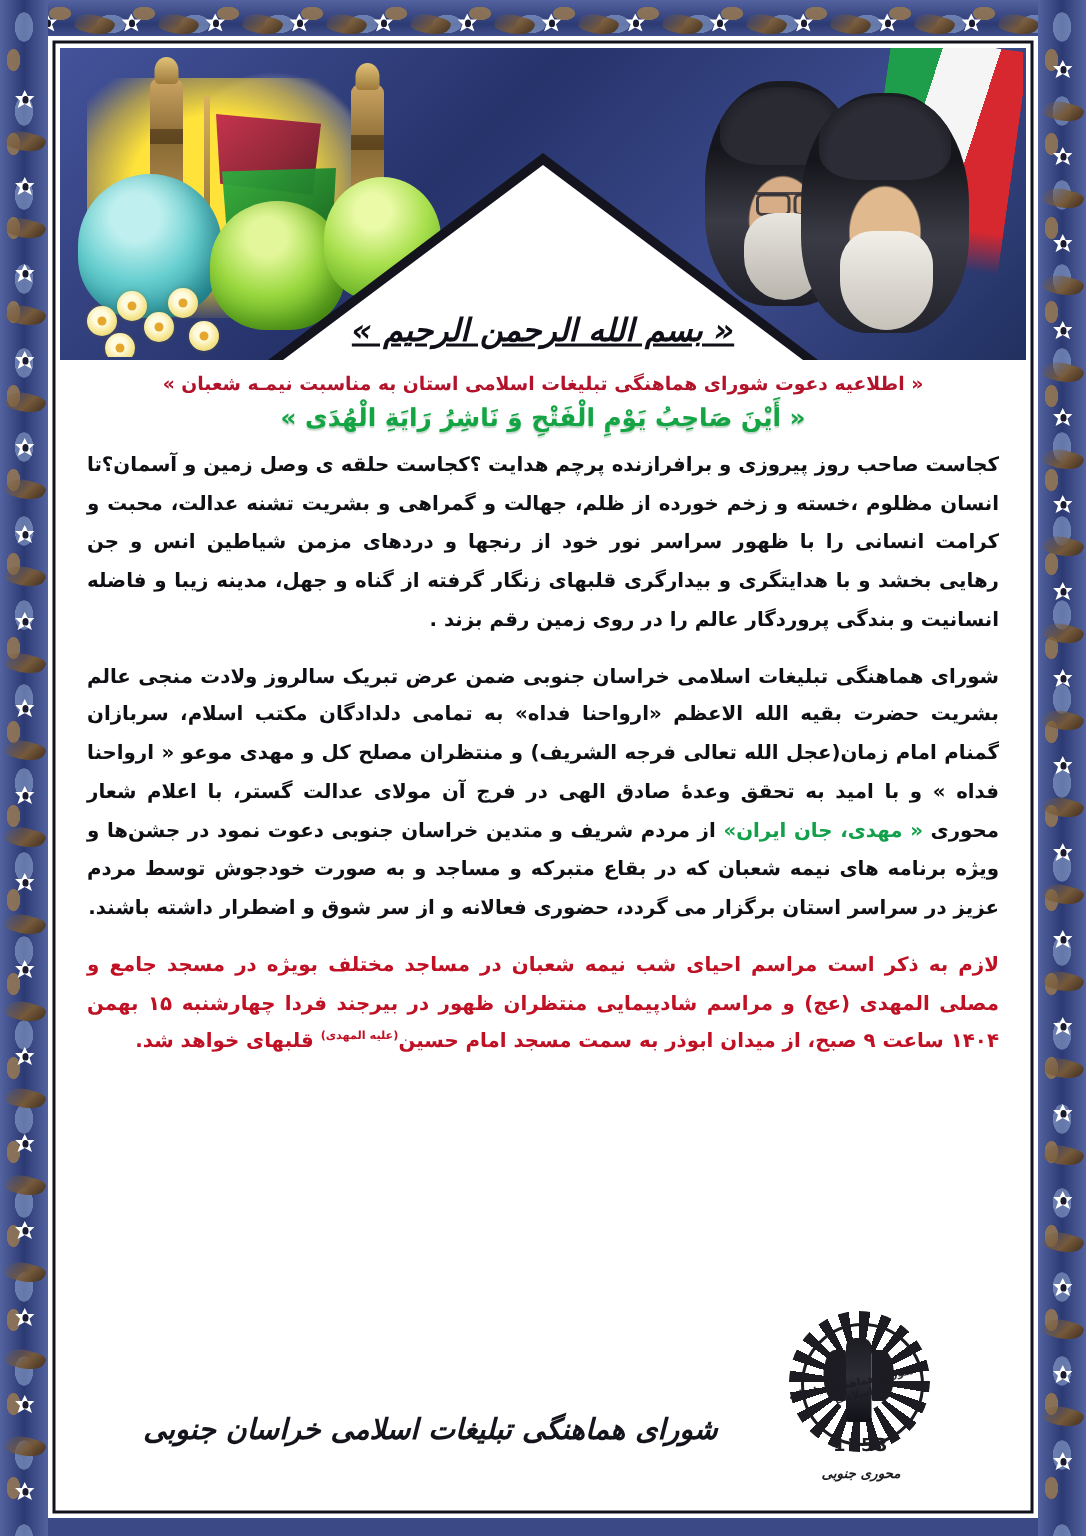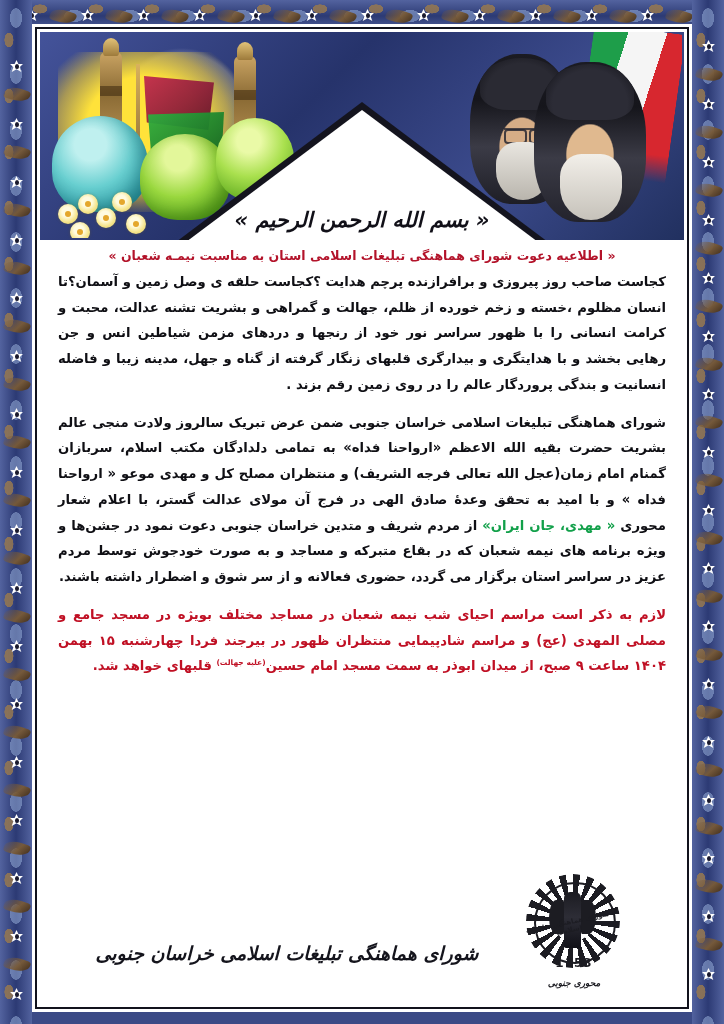--- a/index.html
+++ b/index.html
@@ -231,20 +231,21 @@
     background:#14141e;
   }
   .bismillah{
     position:absolute;left:0;right:0;bottom:8px;
     text-align:center;
     font-family:"DejaVu Sans","Liberation Sans",sans-serif;
     font-size:21px;font-weight:700;color:#111018;
     letter-spacing:1px;
     direction:rtl;
     font-style:italic;
+    text-decoration:underline;
   }
 
   
   #content{
     position:absolute;left:0;right:0;top:208px;bottom:0;
     padding:6px 18px 0 18px;
     direction:rtl;text-align:justify;
     box-sizing:border-box;
   }
   .hdr-announce{
@@ -481,26 +482,27 @@
 
       <div class="arch-line"></div>
       <div class="arch"></div>
       <div class="bismillah">« بسم الله الرحمن الرحیم »</div>
     </div>
 
     <div id="content">
 
       <div class="hdr-announce">« اطلاعیه دعوت شورای هماهنگی تبلیغات اسلامی استان به مناسبت نیمـه شعبان »</div>
 
+      <div class="hdr-arabic">« أَیْنَ صَاحِبُ یَوْمِ الْفَتْحِ وَ نَاشِرُ رَایَةِ الْهُدَی »</div>
 
       <p class="body-text">کجاست صاحب روز پیروزی و برافرازنده پرچم هدایت ؟کجاست حلقه ی وصل زمین و آسمان؟تا انسان مظلوم ،خسته و زخم خورده از ظلم، جهالت و گمراهی و بشریت تشنه عدالت، محبت و کرامت انسانی را با ظهور سراسر نور خود از رنجها و دردهای مزمن شیاطین انس و جن رهایی بخشد و با هدایتگری و بیدارگری قلبهای زنگار گرفته از گناه و جهل، مدینه زیبا و فاضله انسانیت و بندگی پروردگار عالم را در روی زمین رقم بزند .</p>
 
       <p class="body-text"><span>شورای هماهنگی تبلیغات اسلامی خراسان جنوبی ضمن عرض تبریک سالروز ولادت منجی عالم بشریت حضرت بقیه الله الاعظم «ارواحنا فداه» به تمامی دلدادگان مکتب اسلام، سربازان گمنام امام زمان(عجل الله تعالی فرجه الشریف) و منتظران مصلح کل و مهدی موعو « ارواحنا فداه » و با امید به تحقق وعدهٔ صادق الهی در فرج آن مولای عدالت گستر، با اعلام شعار محوری </span><span class="g">« مهدی، جان ایران»</span><span> از مردم شریف و متدین خراسان جنوبی دعوت نمود در جشن‌ها و ویژه برنامه های نیمه شعبان که در بقاع متبرکه و مساجد و به صورت خودجوش توسط مردم عزیز در سراسر استان برگزار می گردد، حضوری فعالانه و از سر شوق و اضطرار داشته باشند.</span></p>
 
-      <p class="body-text red"><span>لازم به ذکر است مراسم احیای شب نیمه شعبان در مساجد مختلف بویژه در مسجد جامع و مصلی المهدی (عج) و مراسم شادپیمایی منتظران ظهور در بیرجند  فردا چهارشنبه  ۱۵ بهمن ۱۴۰۴ ساعت ۹ صبح، از میدان ابوذر به سمت مسجد امام حسین</span><span class="sup">(علیه جهالت)</span><span> قلبهای خواهد شد.</span></p>
+      <p class="body-text red"><span>لازم به ذکر است مراسم احیای شب نیمه شعبان در مساجد مختلف بویژه در مسجد جامع و مصلی المهدی (عج) و مراسم شادپیمایی منتظران ظهور در بیرجند  فردا چهارشنبه  ۱۵ بهمن ۱۴۰۴ ساعت ۹ صبح، از میدان ابوذر به سمت مسجد امام حسین</span><span class="sup">(علیه المهدی)</span><span> قلبهای خواهد شد.</span></p>
 
       <div id="footer">
         <div class="seal">
           <div class="seal-gear"></div>
           <div class="seal-ring"></div>
           <div class="seal-tulip"></div>
           <div class="seal-arc">شورای هماهنگی تبلیغات اسلامی</div>
           <div class="seal-year">1153</div>
           <div class="seal-prov">محوری جنوبی</div>
         </div>

